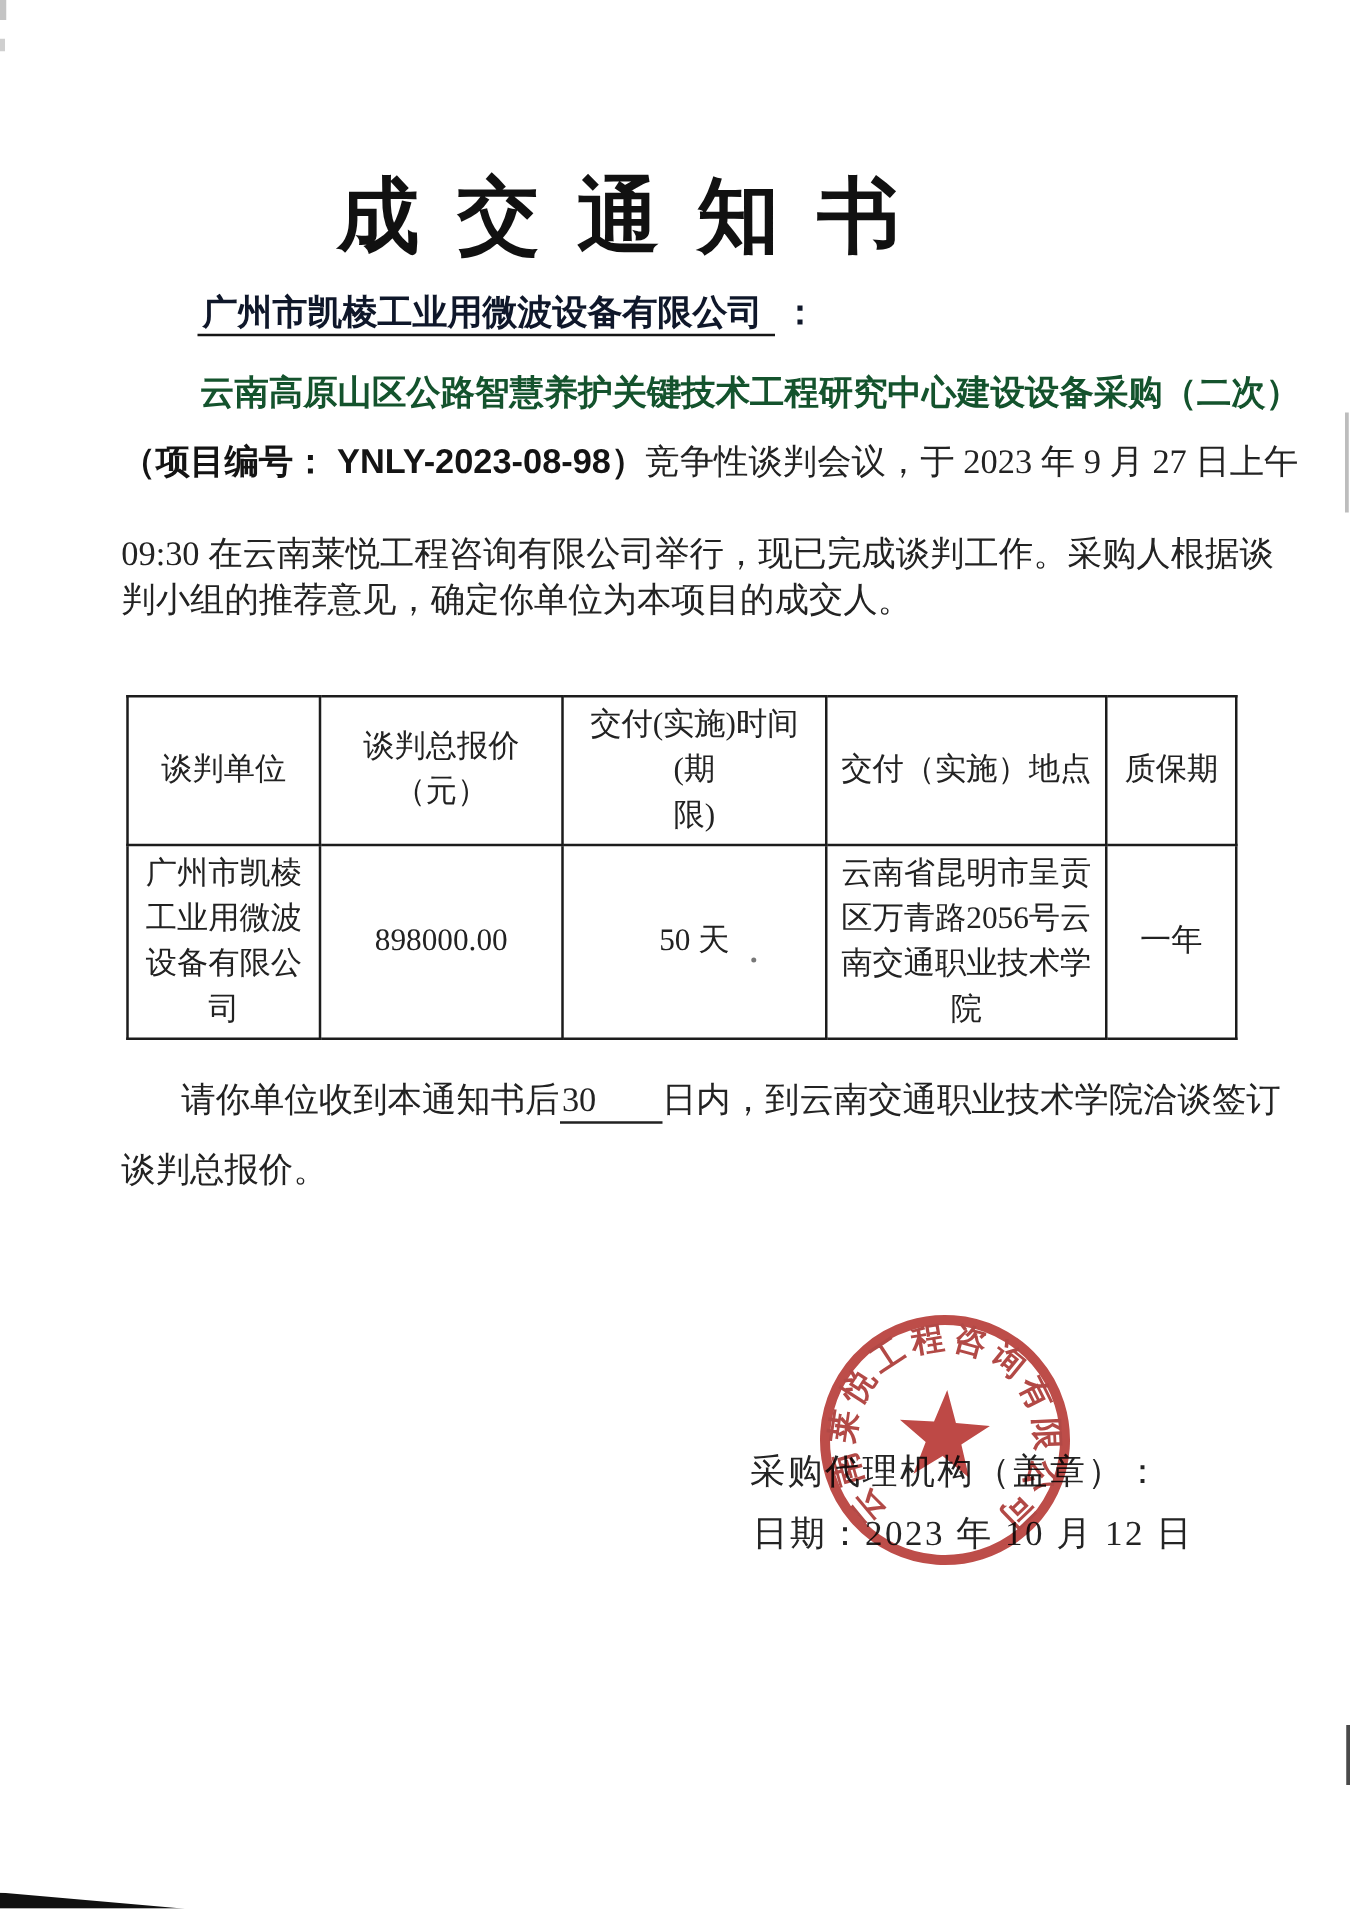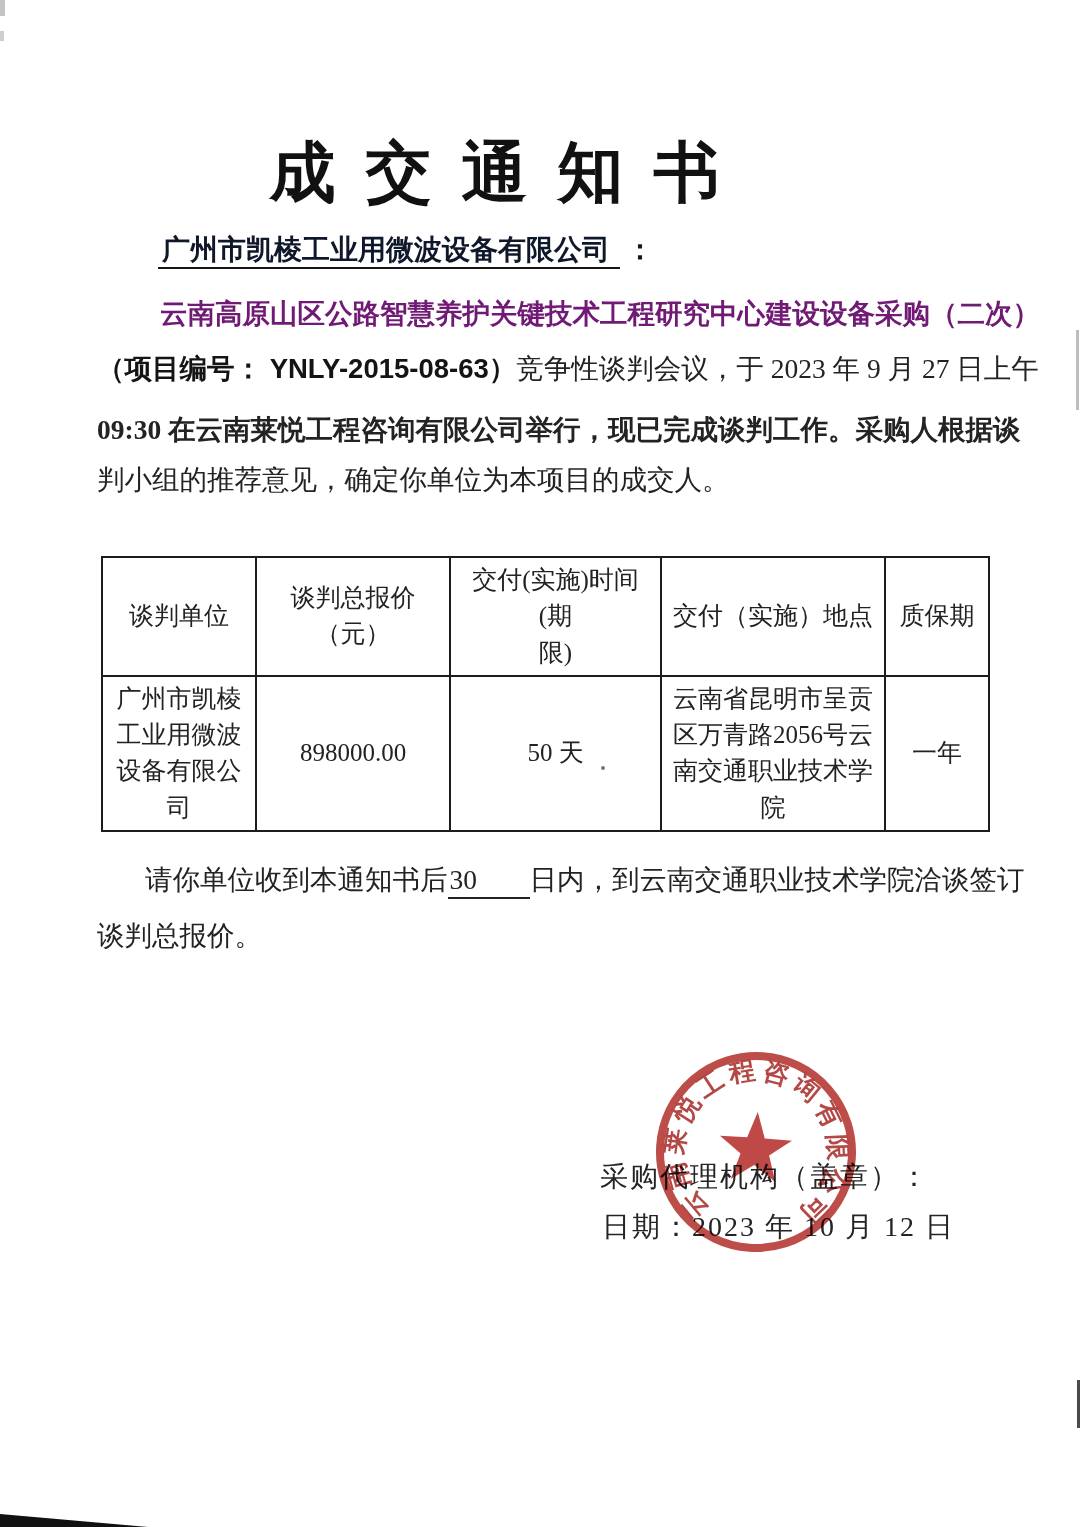--- a/index.html
+++ b/index.html
@@ -16,21 +16,21 @@
     font-weight:900;font-size:66px;letter-spacing:30px;
     color:#111;
   }
   
   .addressee{top:231px;left:158px;font-size:28px;font-weight:700;
     font-family:"Liberation Sans","DejaVu Sans",sans-serif;color:#0f172a;}
   .addressee .uline{border-bottom:2.5px solid #151515;padding:0 10px 2px 4px;}
   .addressee .colon{margin-left:6px;}
   
   .bline{font-size:27.5px;color:#232323;white-space:nowrap;}
-  .bline.bold{font-family:"Liberation Sans","DejaVu Sans",sans-serif;font-weight:700;color:#701a75;}
+  .bline.bold{font-family:"Liberation Sans","DejaVu Sans",sans-serif;font-weight:700;color:#14532d;}
   .seg-bold{font-family:"Liberation Sans","DejaVu Sans",sans-serif;font-weight:700;color:#141414;}
   
   table.award{
     border-collapse:collapse;position:absolute;top:556px;left:101px;
     width:887px;table-layout:fixed;font-size:25px;color:#222;
   }
   table.award th,table.award td{
     border:2px solid #1c1c1c;text-align:center;vertical-align:middle;
     font-weight:400;padding:4px 10px;line-height:1.45;white-space:pre-line;
   }
@@ -56,23 +56,23 @@
 <body>
 
 <div class="abs doc-title">成交通知书</div>
 
 <div class="abs addressee">
   <span class="uline">广州市凯棱工业用微波设备有限公司</span><span class="colon">：</span>
 </div>
 
 <div class="abs bline bold" style="top:296px;left:160px;">云南高原山区公路智慧养护关键技术工程研究中心建设设备采购（二次）</div>
 <div class="abs bline" style="top:351px;left:97px;">
-  <span class="seg-bold">（项目编号： YNLY-2015-08-63）</span><span>竞争性谈判会议，于 2023 年 9 月 27 日上午</span>
+  <span class="seg-bold">（项目编号： YNLY-2023-08-98）</span><span>竞争性谈判会议，于 2023 年 9 月 27 日上午</span>
 </div>
-<div class="abs bline" style="top:412px;left:97px;font-weight:bold;">09:30 在云南莱悦工程咨询有限公司举行，现已完成谈判工作。采购人根据谈</div>
+<div class="abs bline" style="top:425px;left:97px;">09:30 在云南莱悦工程咨询有限公司举行，现已完成谈判工作。采购人根据谈</div>
 <div class="abs bline" style="top:462px;left:97px;">判小组的推荐意见，确定你单位为本项目的成交人。</div>
 
 <table class="award">
   <colgroup>
     <col style="width:154px">
       <col style="width:194px">
       <col style="width:211px">
       <col style="width:224px">
       <col style="width:104px">
   </colgroup>

